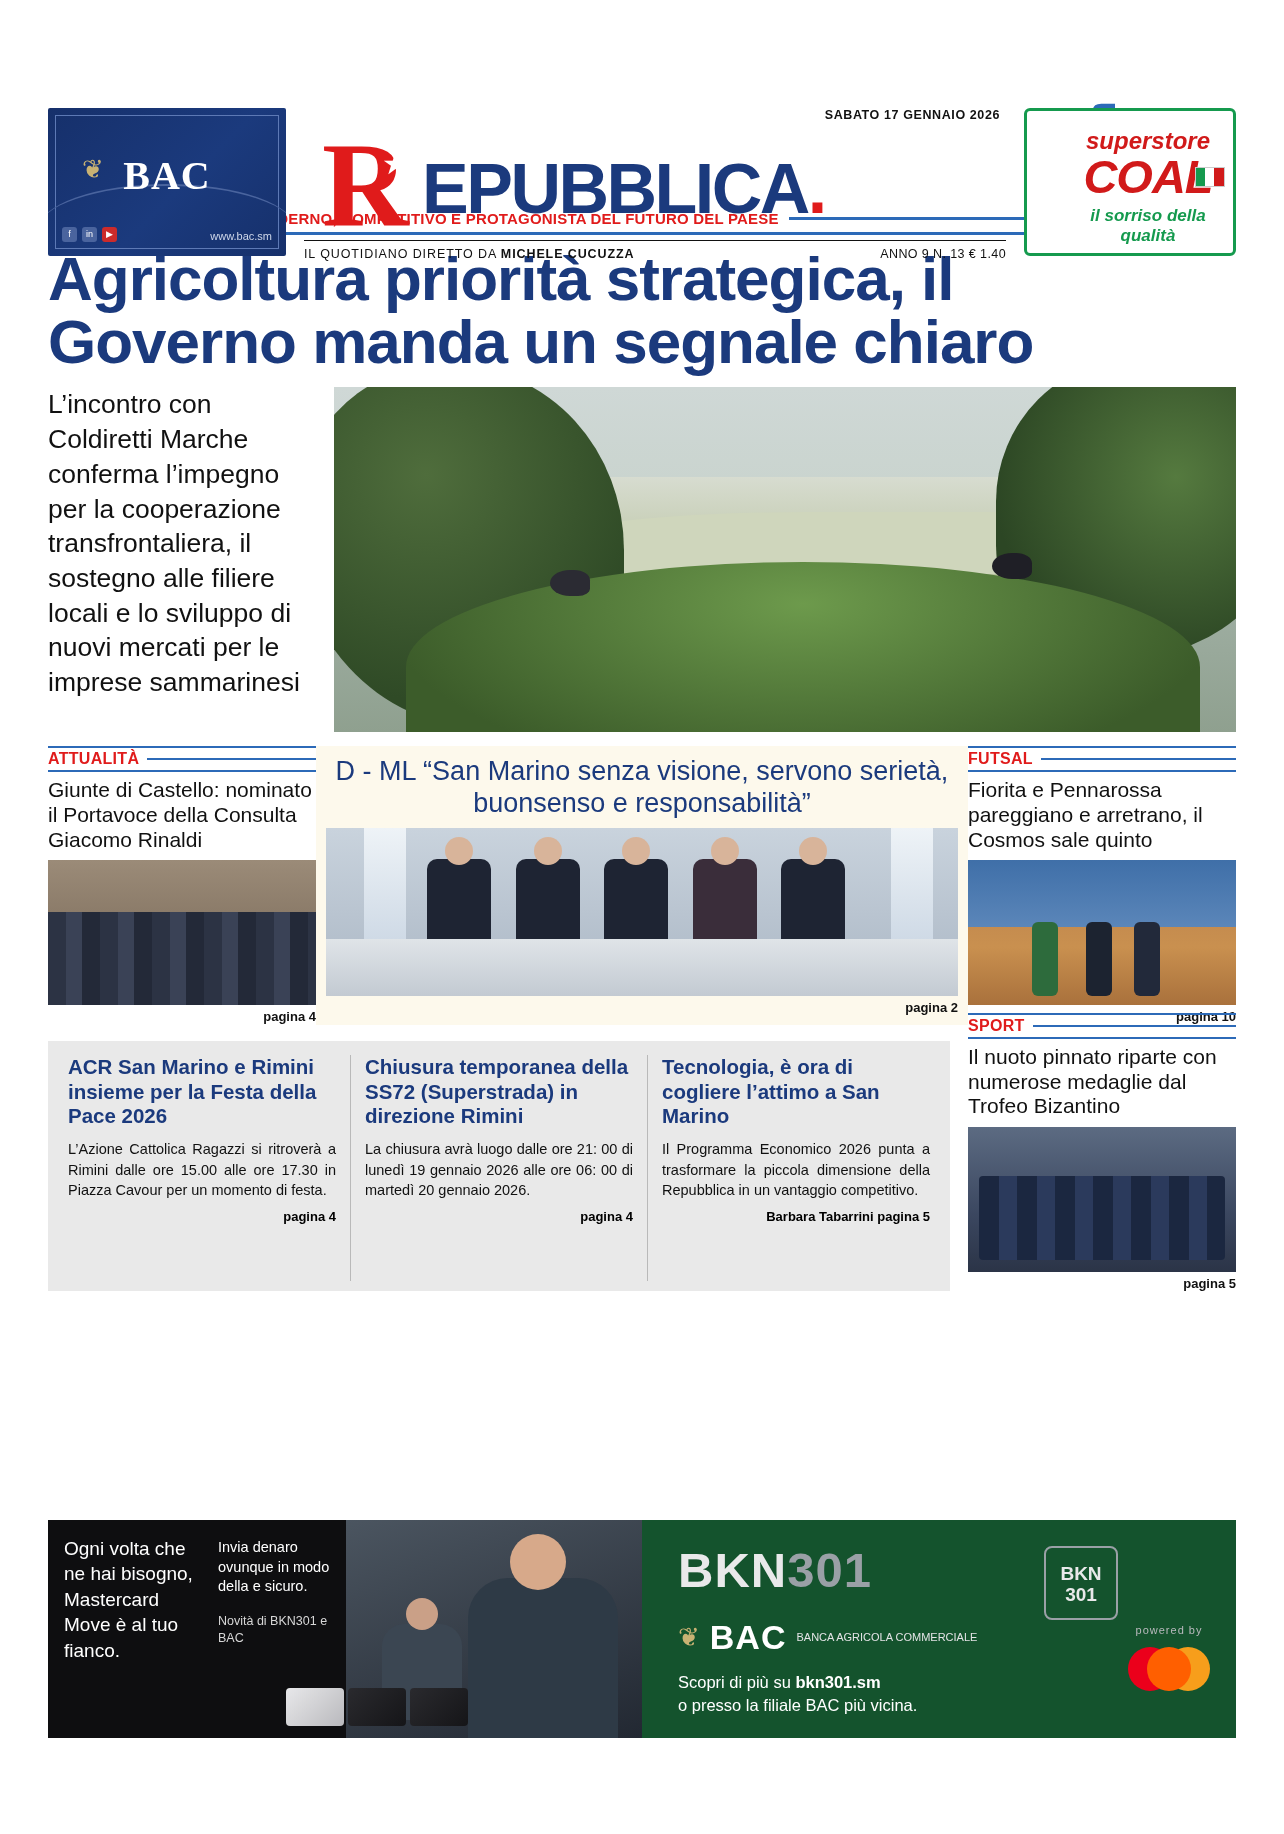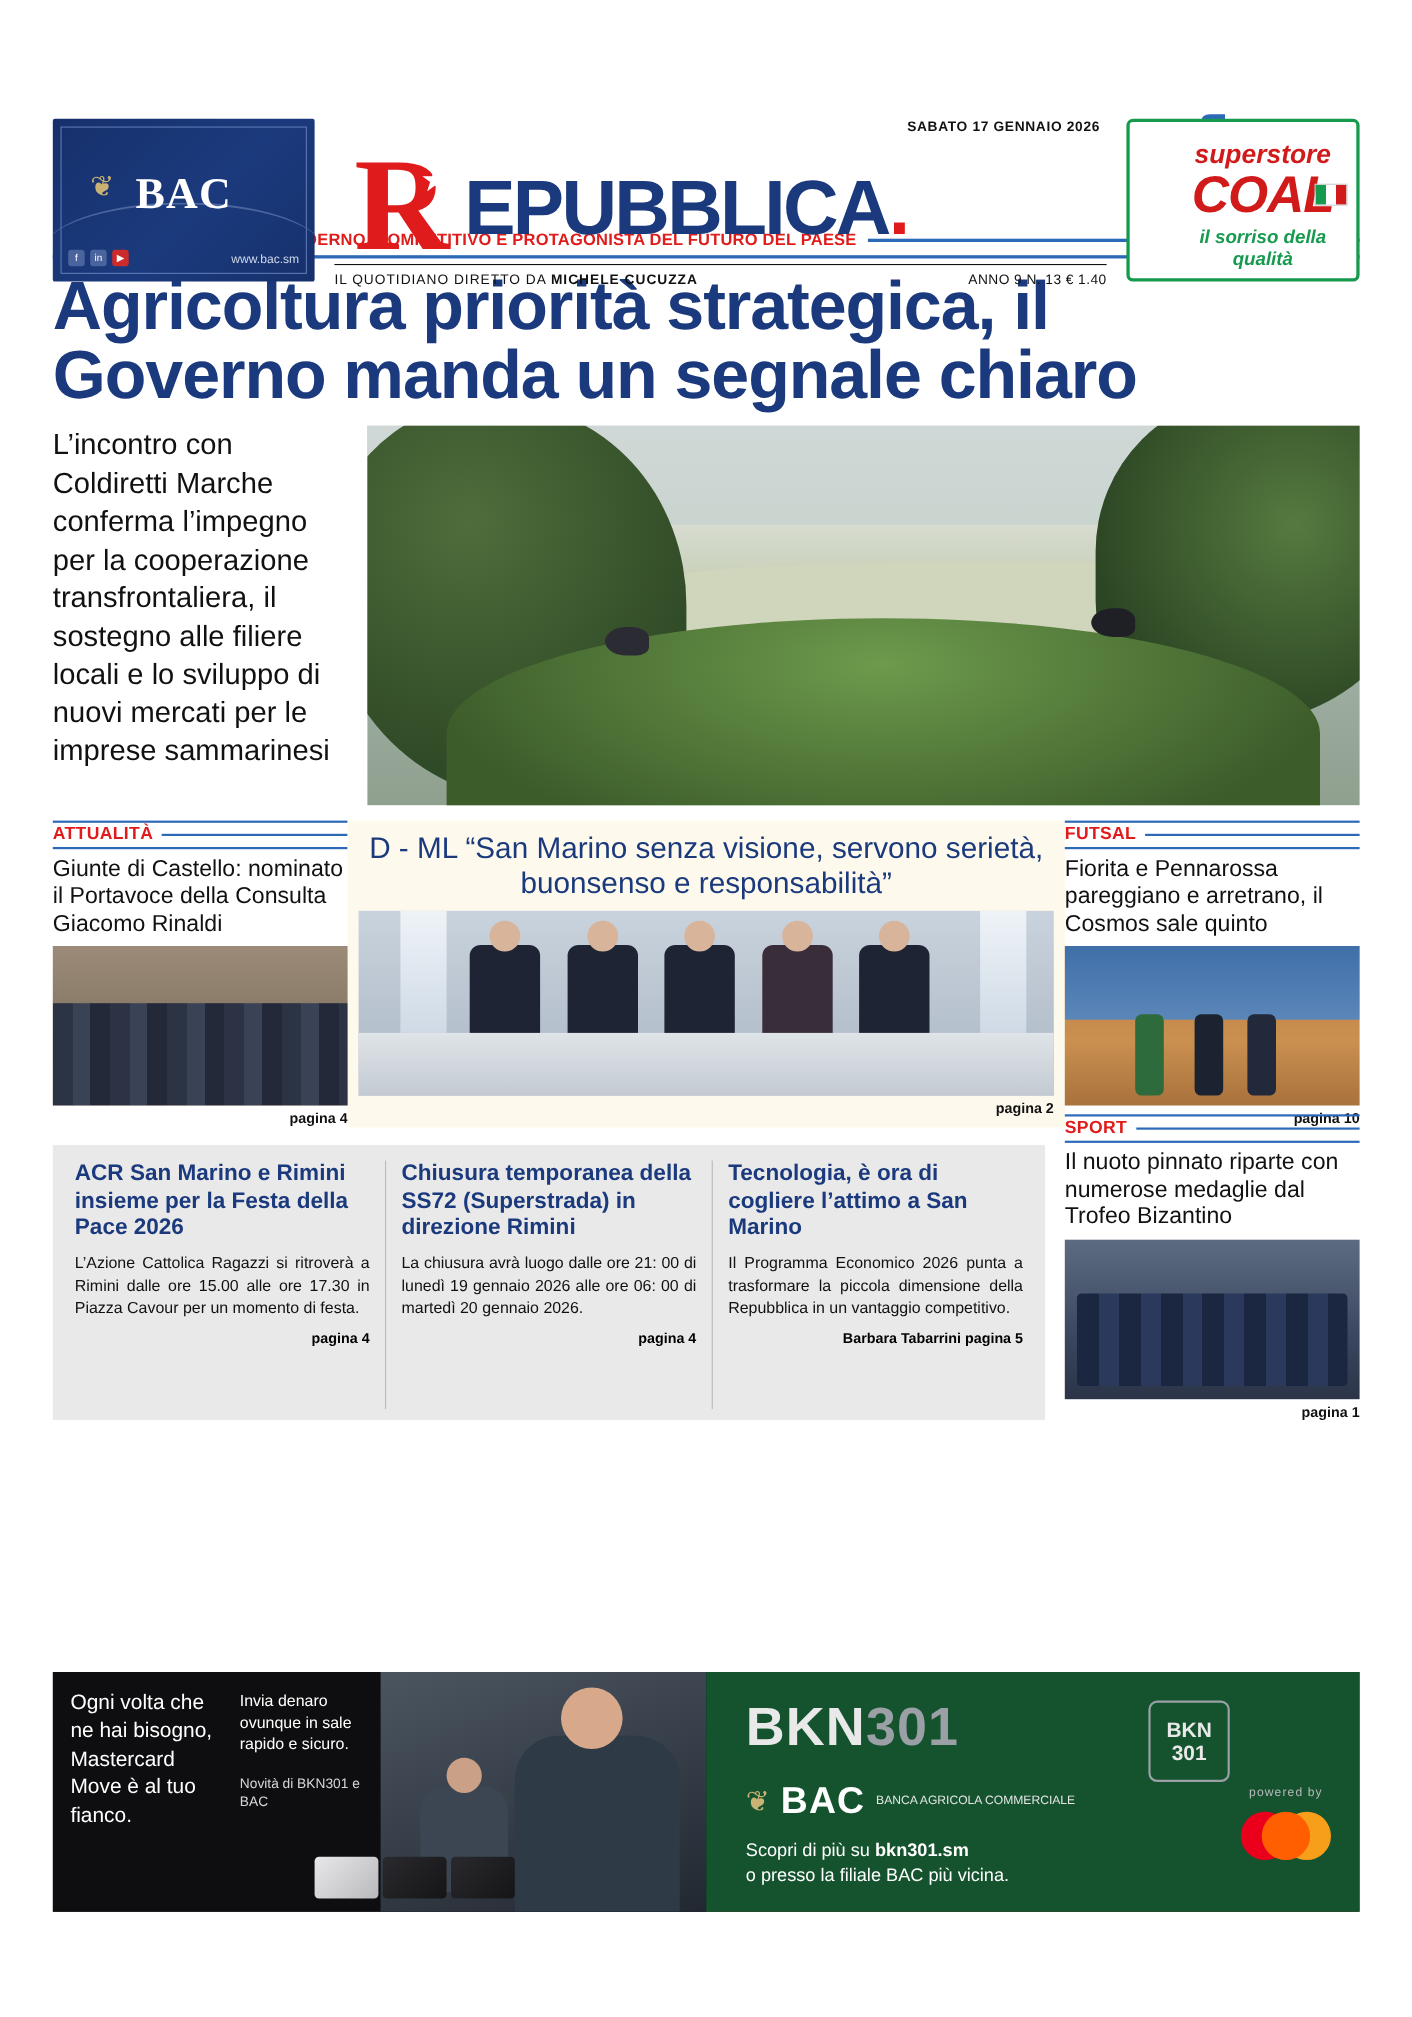--- a/index.html
+++ b/index.html
@@ -682,29 +682,29 @@
 
     <div class="col-right" style="margin-top:-28px">
       <div class="sec-label">
         <span class="t">SPORT</span>
         <span class="fill"></span>
       </div>
       <div class="sub-head">Il nuoto pinnato riparte con numerose medaglie dal Trofeo Bizantino</div>
       <div class="thumb swim">
         <div class="team"></div>
       </div>
-      <div class="page-ref">pagina 1</div>
+      <div class="page-ref">pagina 5</div>
     </div>
   </div>
 
   <div class="ad">
     <div class="ad-left">
       <div class="ad-copy">Ogni volta che ne hai bisogno, Mastercard Move è al tuo fianco.</div>
       <div class="ad-copy2">
-        <span>Invia denaro ovunque in sale rapido e sicuro.</span>
+        <span>Invia denaro ovunque in modo della e sicuro.</span>
         <span class="sm">Novità di BKN301 e BAC</span>
       </div>
       <div class="ad-photo">
         <div class="kid"></div>
         <div class="man"></div>
       </div>
       <div class="ad-cards">
         <i></i>
         <i class="dark"></i>
         <i class="dark"></i>

